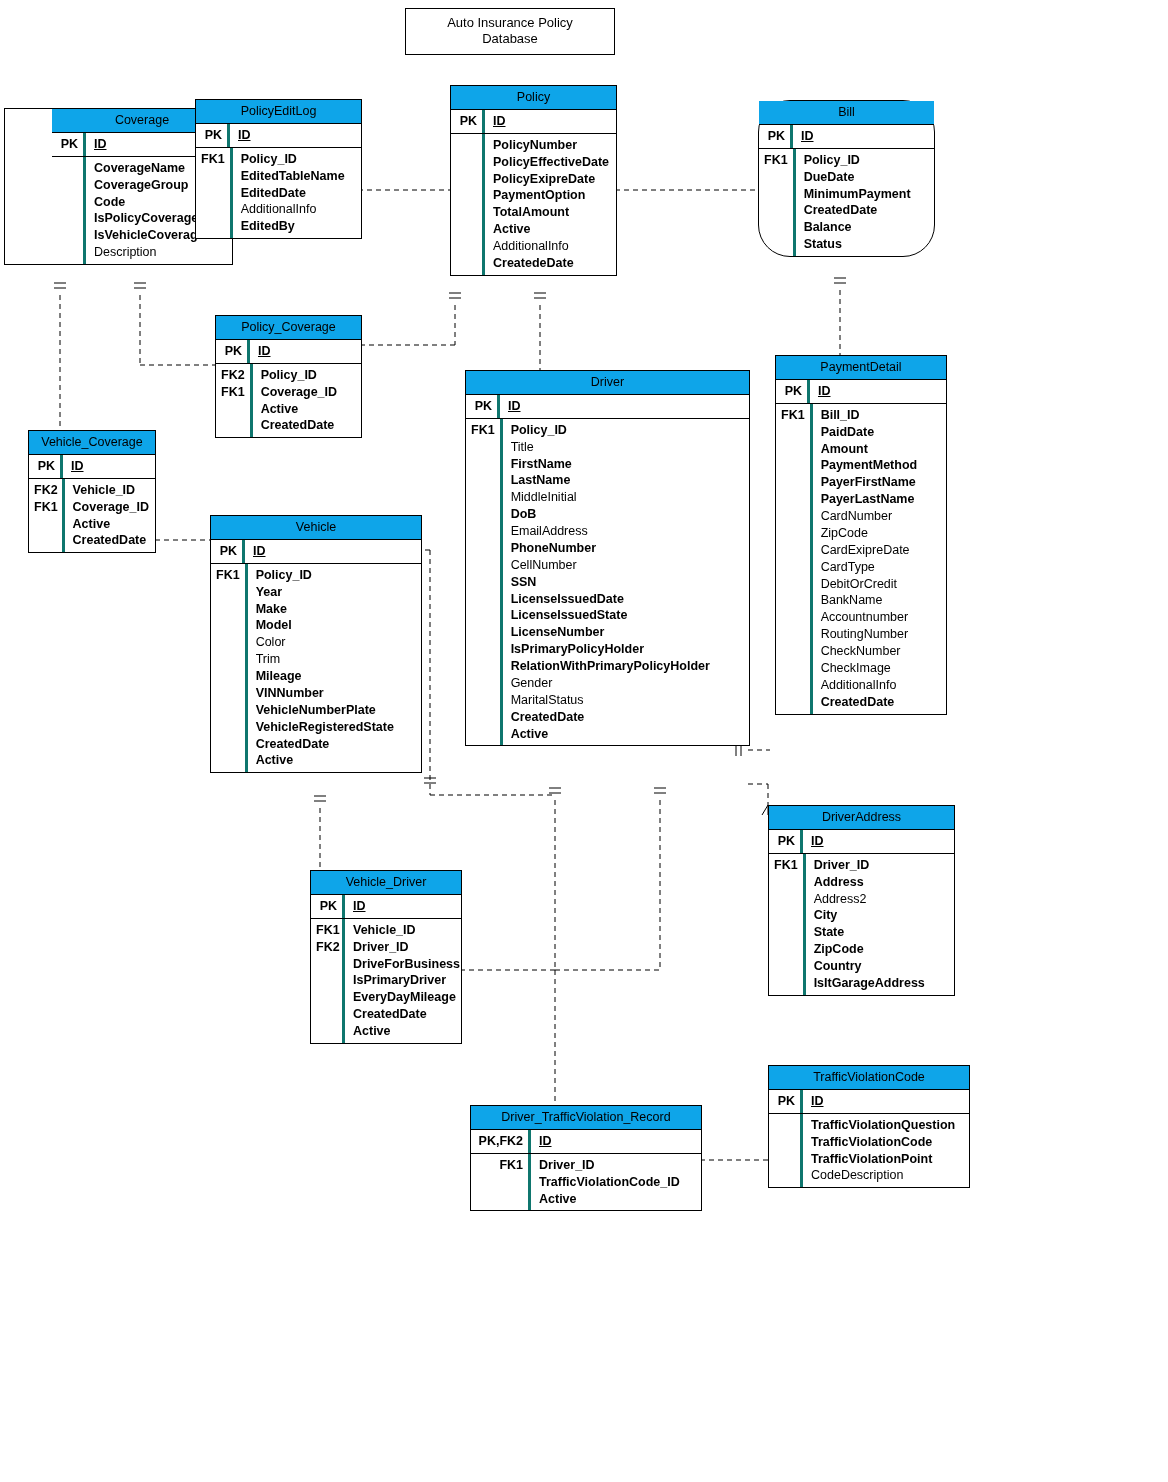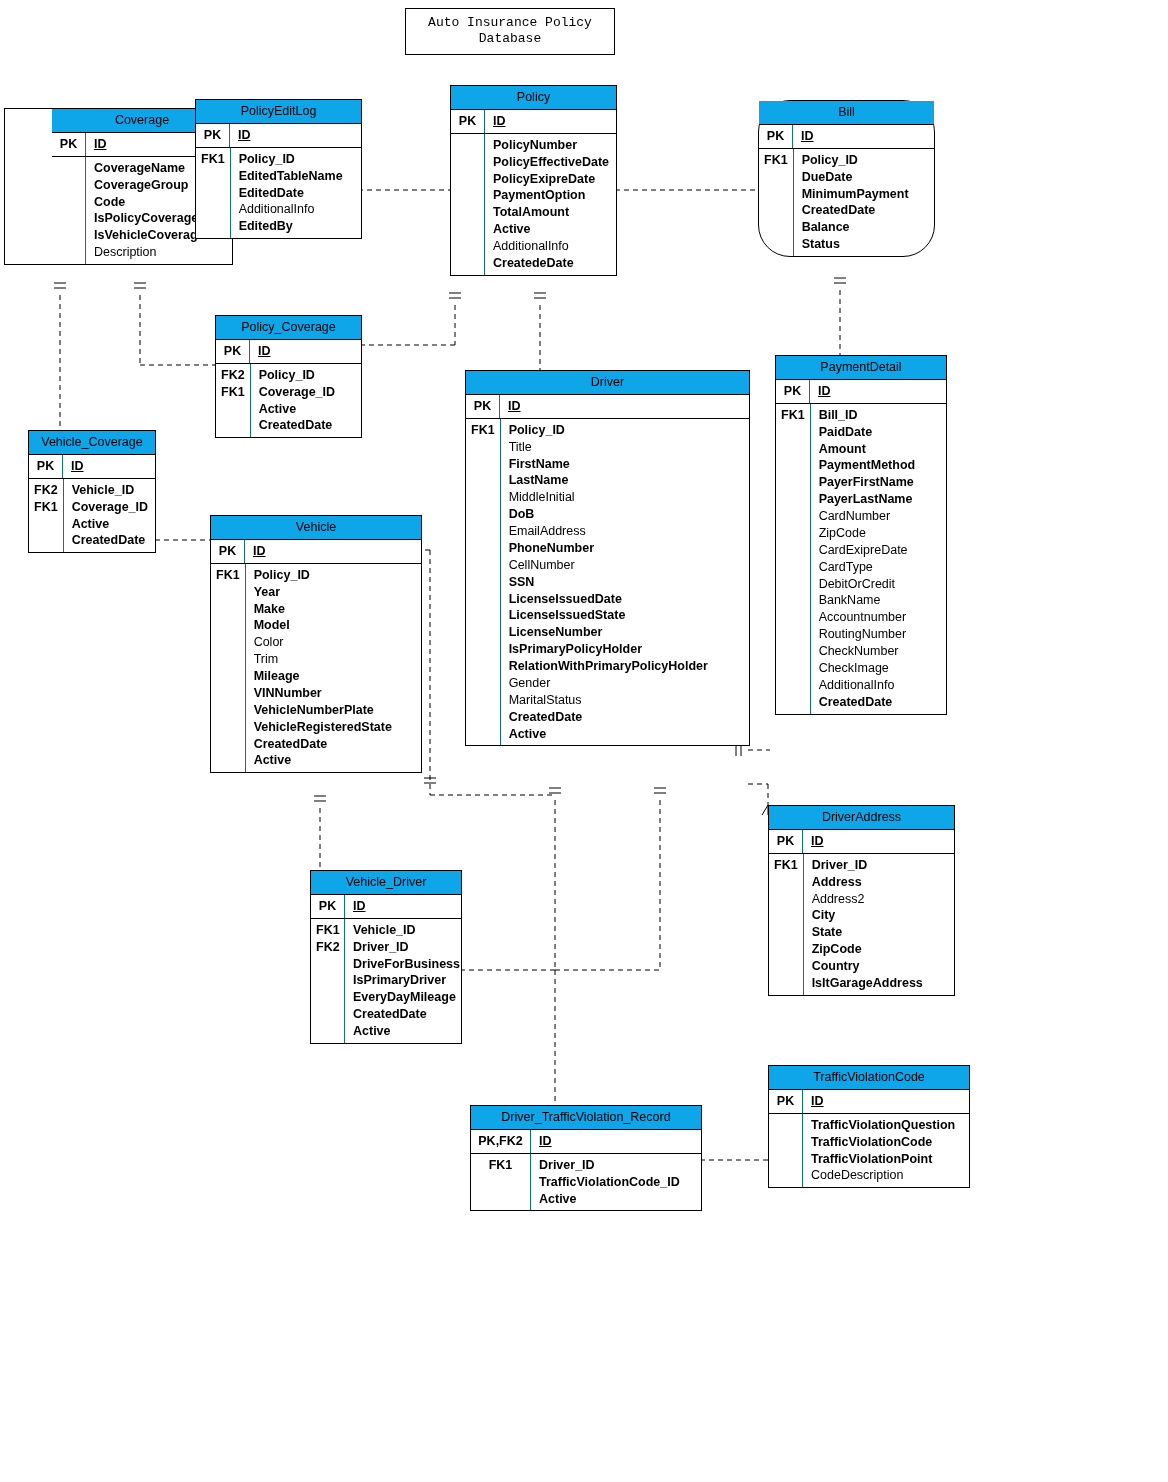--- a/index.html
+++ b/index.html
@@ -34,25 +34,25 @@
     background:#0ea5e9;
     text-align:center;
     padding:3px 4px;
     border-bottom:1px solid #000;
     font-weight:400;
   }
   .entity .row{
     display:flex;
   }
   .entity .key-col{
-    border-right:1px solid #0f766e;
+    border-right:3px solid #0f766e;
     padding:3px 5px 3px 5px;
     min-width:34px;
     font-weight:700;
-    text-align:center;
+    text-align:right;
     box-sizing:border-box;
   }
   .entity .key-col.wide{
     min-width:60px;
   }
   .entity .attr-col{
     padding:3px 6px 3px 8px;
     flex:1;
   }
   .entity .sep{
@@ -65,21 +65,21 @@
     left:0;top:0;
     width:1168px;height:1482px;
     pointer-events:none;
   }
 </style>
 </head>
 <body>
 
 <div class="canvas">
 
-  <div class="title-box" style="left:405px;top:8px;width:180px;font-family:Liberation Mono, monospace;">
+  <div class="title-box" style="left:405px;top:8px;width:180px;">
     <span style="white-space:pre-line;">Auto Insurance Policy
 Database</span>
   </div>
 
   <svg class="links">
     <defs>
       <g id="one">
         <line x1="-7" y1="-6" x2="-7" y2="6" stroke="#000"></line>
         <line x1="-12" y1="-6" x2="-12" y2="6" stroke="#000"></line>
       </g>

